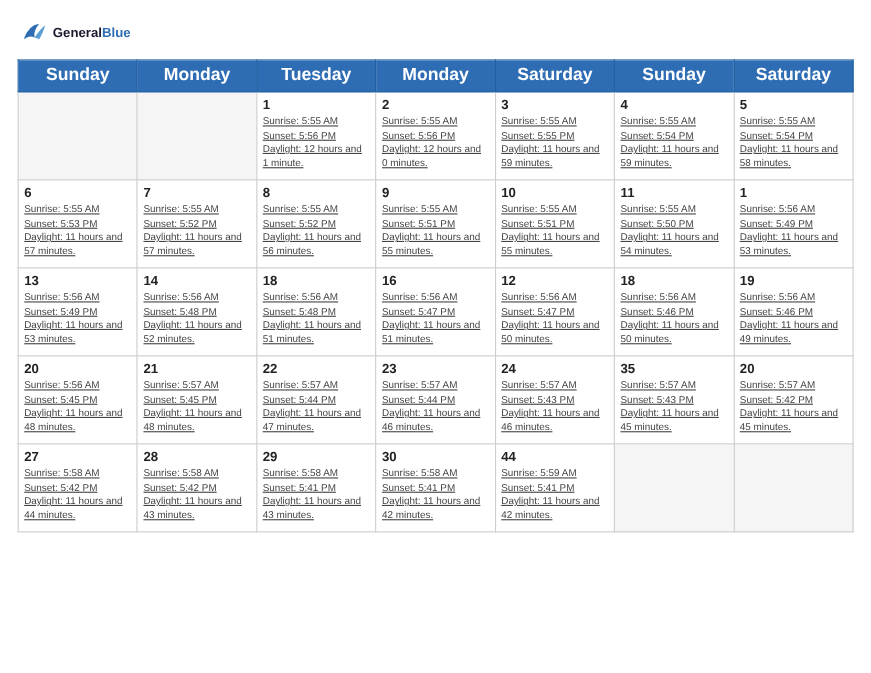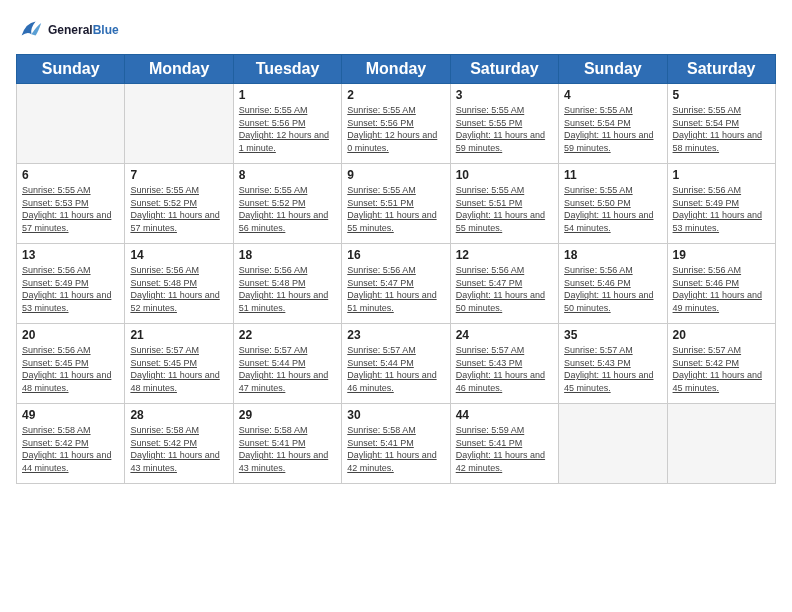--- a/index.html
+++ b/index.html
@@ -322,21 +322,21 @@
         <span class="day-num">20</span>
         <div class="day-info">
           Sunrise: 5:57 AM<br>
           Sunset: 5:42 PM<br>
           Daylight: 11 hours and 45 minutes.
         </div>
       </td>
       </tr>
       <tr>
         <td>
-        <span class="day-num">49</span>
+        <span class="day-num">27</span>
         <div class="day-info">
           Sunrise: 5:58 AM<br>
           Sunset: 5:42 PM<br>
           Daylight: 11 hours and 44 minutes.
         </div>
       </td>
         <td>
         <span class="day-num">28</span>
         <div class="day-info">
           Sunrise: 5:58 AM<br>

